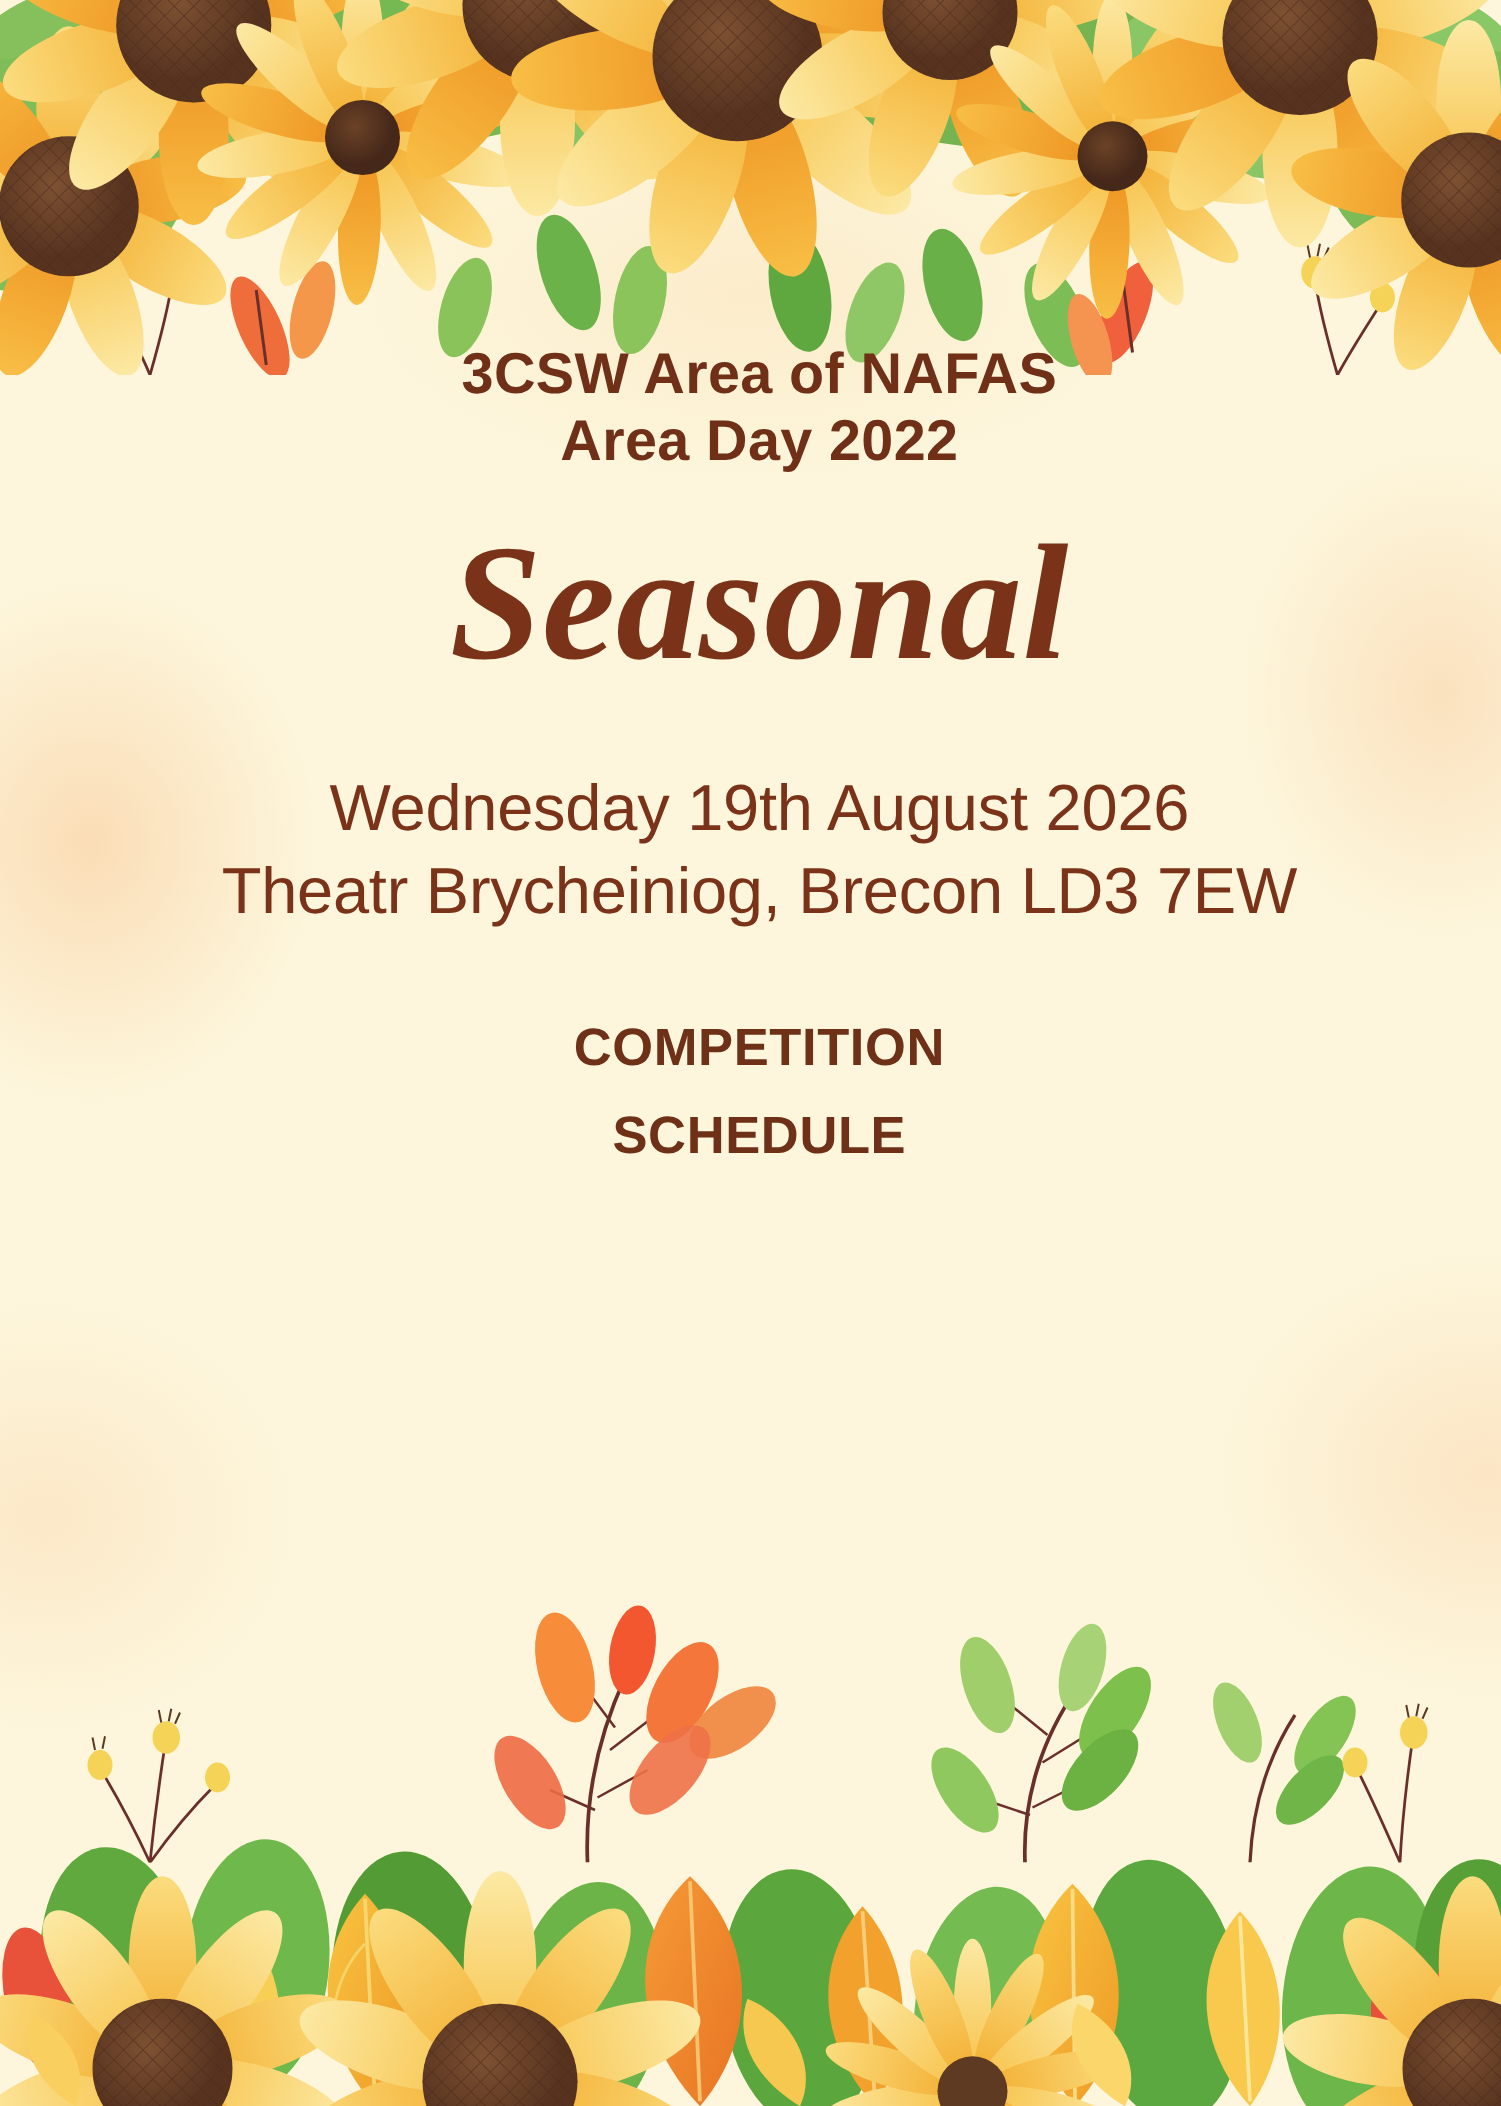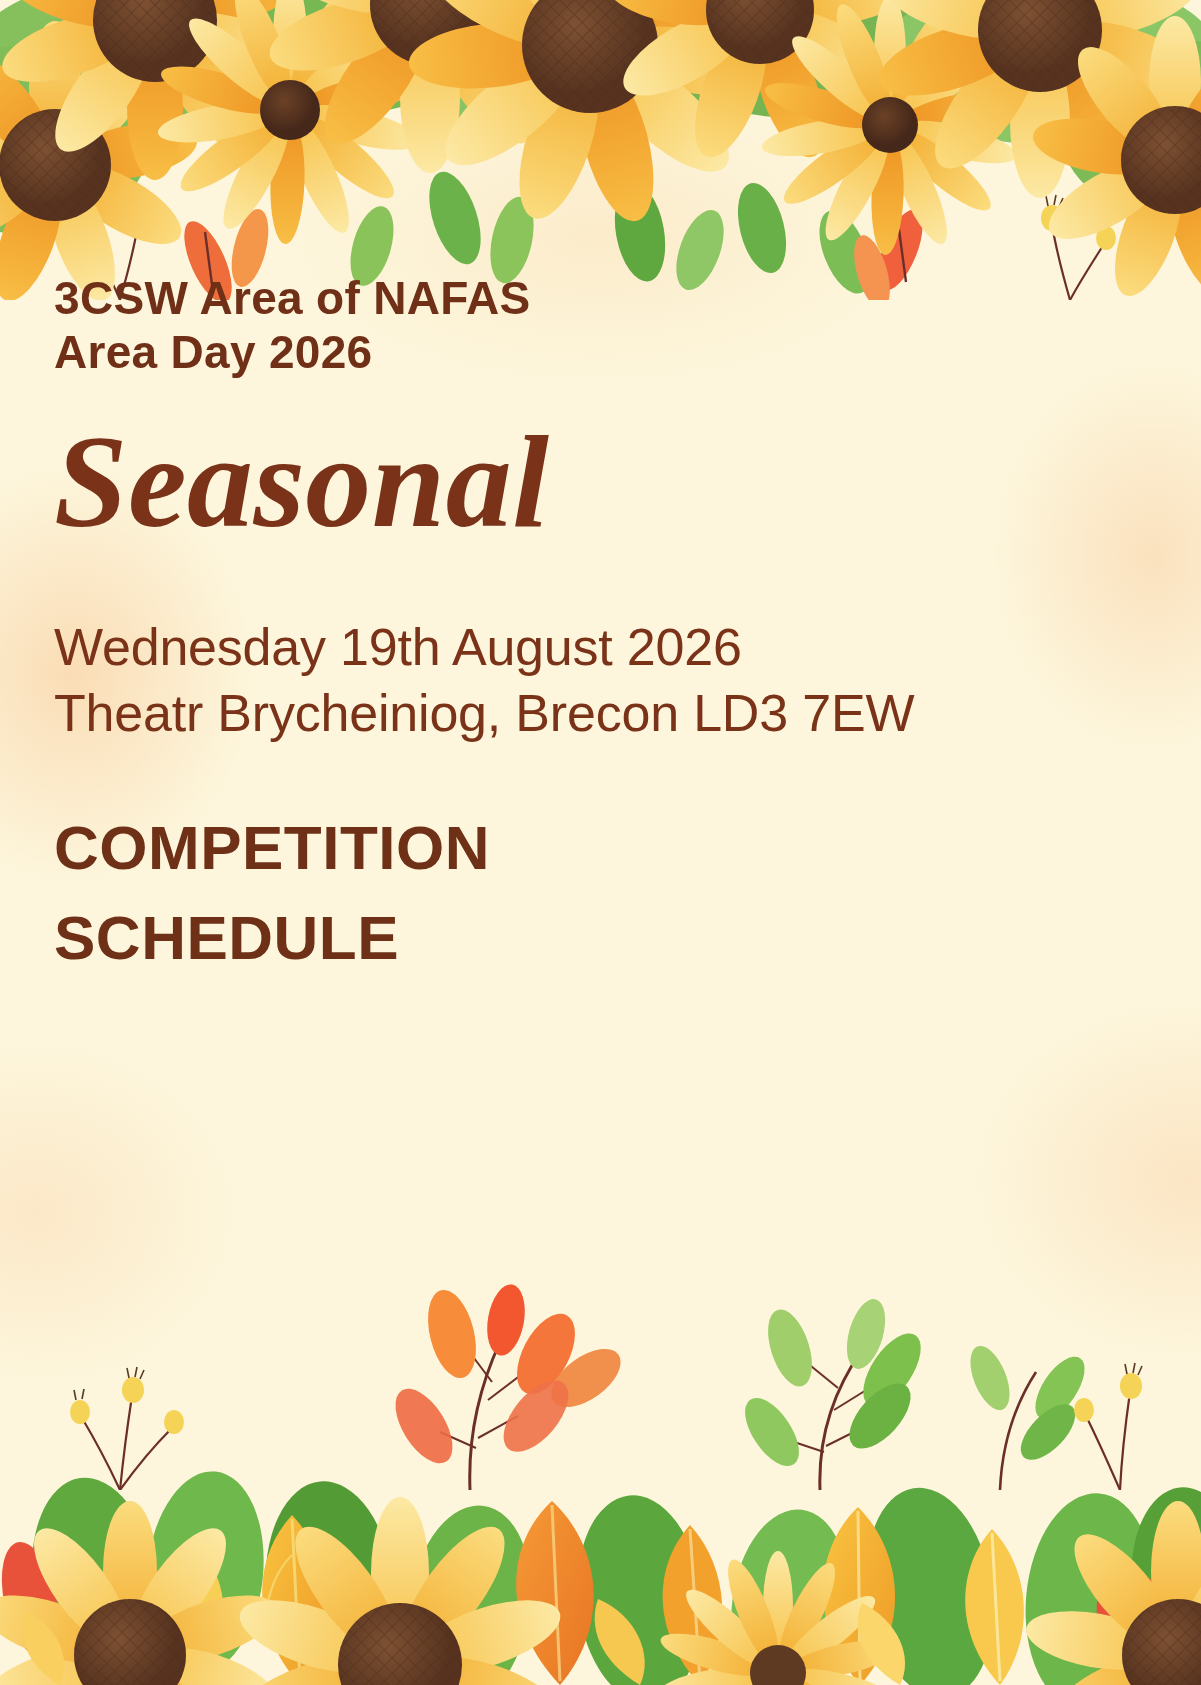--- a/index.html
+++ b/index.html
@@ -34,21 +34,21 @@
 
   .band-top    { top:0; left:0; width:1201px; height:300px; }
   .band-bottom { bottom:0; left:0; width:1201px; height:330px; }
   .sprig-mid   { bottom:195px; left:0; width:1201px; height:280px; }
 
   
   .content {
     position: absolute;
     left: 14px; right: 0;
     top: 272px;
-    text-align: left;
+    text-align: center;
     padding: 0 40px;
     z-index: 5;
   }
 
   .org-line {
     font-family: "Liberation Sans", sans-serif;
     font-weight: 700;
     font-size: 46px;
     line-height: 1.17;
     letter-spacing: 0.3px;
@@ -72,21 +72,21 @@
     line-height: 1.28;
     color: #7A3318;
     letter-spacing: -0.2px;
   }
   .date-line  { margin-top: 66px; }
   .venue-line { margin-top: 0; }
 
   .banner-line {
     font-family: "Liberation Sans", sans-serif;
     font-weight: 700;
-    font-size: 62px;
+    font-size: 42px;
     line-height: 1.0;
     color: #6E3016;
     letter-spacing: 0.5px;
   }
   .banner-1 { margin-top: 70px; }
   .banner-2 { margin-top: 28px; }
 </style>
 </head>
 <body>
 
@@ -540,21 +540,21 @@
         <path d="M900 330 C862 308 850 274 862 248 C898 266 914 302 900 330 Z" fill="#FAD66B"></path>
         <path d="M60 330 C26 310 16 280 26 256 C58 272 72 304 60 330 Z" fill="#F9D060"></path>
       </g>
     </svg>
   </div>
 
   <div class="content">
 
     <div class="org-line">3CSW Area of NAFAS</div>
 
-    <div class="org-line">Area Day 2026</div>
+    <div class="org-line">Area Day 2022</div>
 
     <div class="headline headline-1">Seasonal</div>
 
 
     <div class="date-line">Wednesday 19th August 2026</div>
 
     <div class="venue-line">Theatr Brycheiniog, Brecon LD3 7EW</div>
 
     <div class="banner-line banner-1">COMPETITION</div>
 

